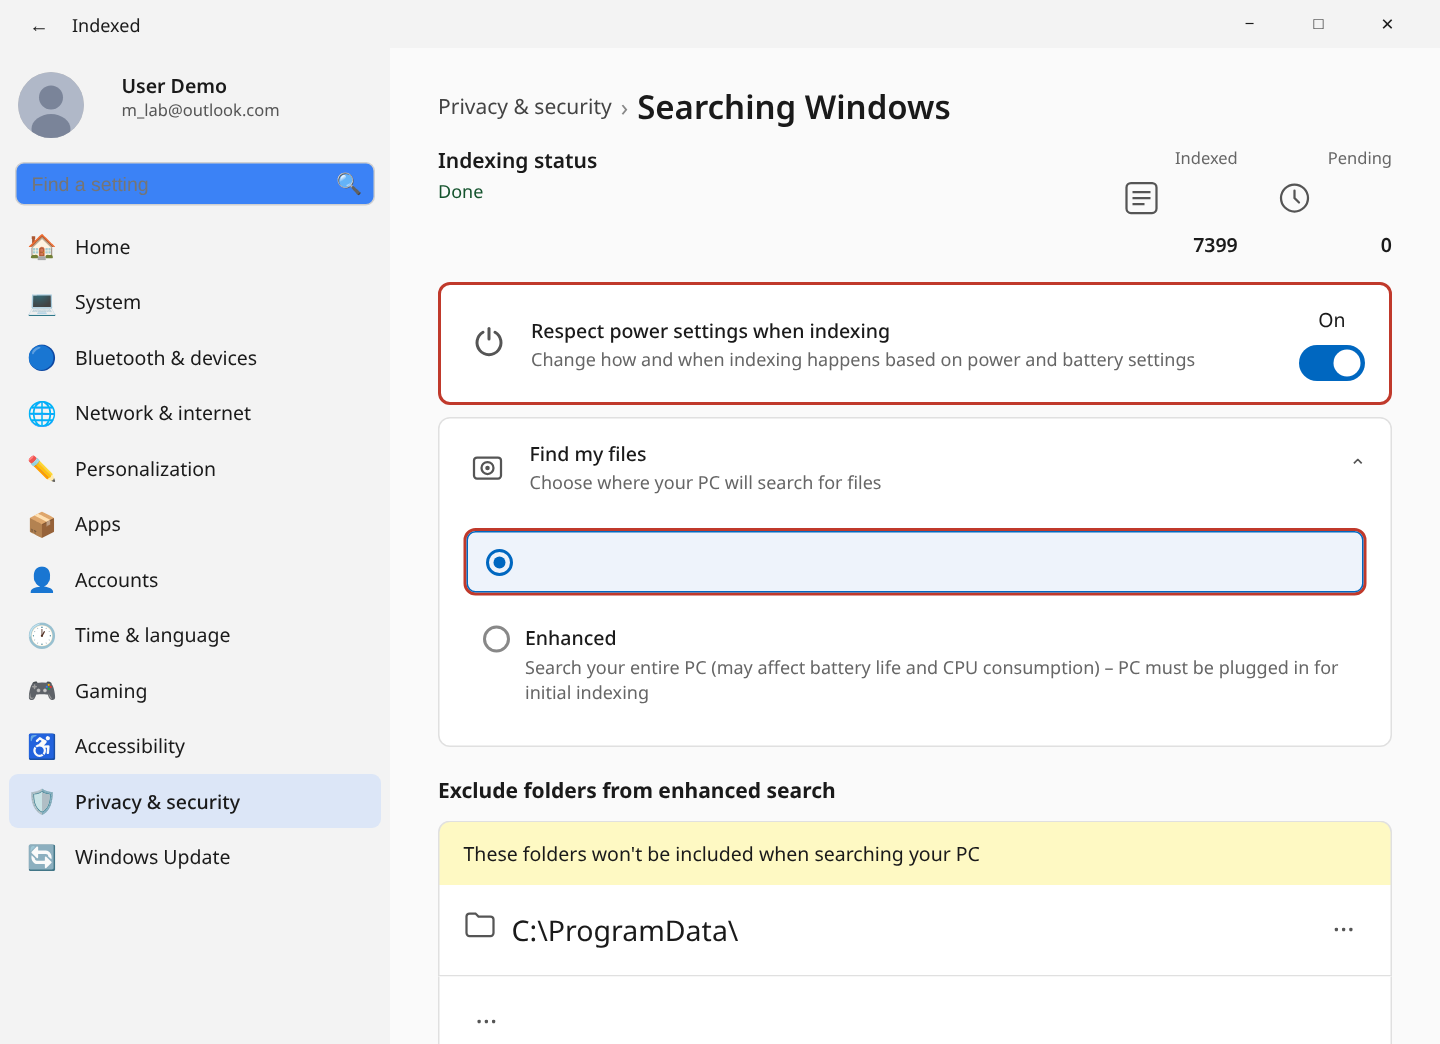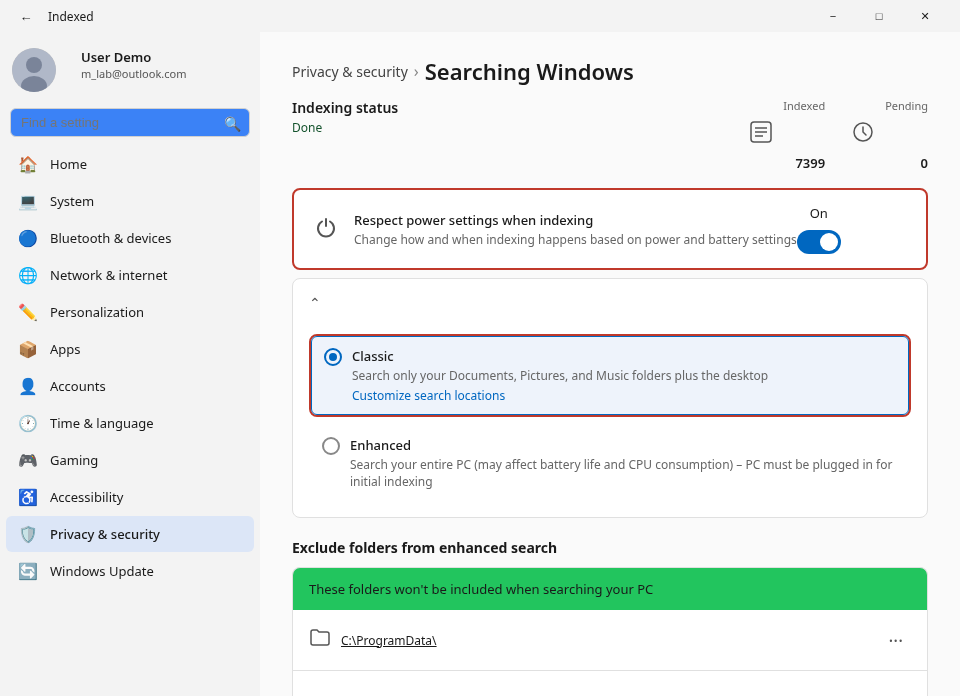--- a/index.html
+++ b/index.html
@@ -202,20 +202,21 @@
       margin-bottom: 8px;
       border: 1px solid #e0e0e0;
     }
     .card.highlighted {
       border: 2px solid #c0392b;
     }
 
     .card-row {
       display: flex;
       align-items: center;
+      justify-content: space-between;
       padding: 14px 16px;
     }
     .card-row-left {
       display: flex;
       align-items: center;
       gap: 12px;
     }
     .card-icon {
       width: 32px;
       height: 32px;
@@ -306,21 +307,21 @@
       font-size: 14px;
       font-weight: 700;
       color: #1a1a1a;
       margin: 20px 0 10px 0;
     }
 
     .exclude-header-row {
       display: flex;
       align-items: center;
       justify-content: space-between;
-      background: #22c55e;
+      background: #fef9c3;
       border-radius: 8px 8px 0 0;
       padding: 12px 16px;
       border: 1px solid #e0e0e0;
       border-bottom: none;
     }
     .exclude-header-text { font-size: 13px; color: #1a1a1a; }
     .add-folder-btn {
       padding: 6px 14px;
       border: 2px solid #c0392b;
       border-radius: 6px;
@@ -340,21 +341,21 @@
       border: 1px solid #e0e0e0;
       border-top: none;
     }
     .folder-row:last-child { border-radius: 0 0 8px 8px; }
     .folder-left {
       display: flex;
       align-items: center;
       gap: 10px;
     }
     .folder-icon { font-size: 18px; color: #555; }
-    .folder-path { font-size: 12px; color: #1a1a1a; text-decoration: underline; }
+    .folder-path { font-size: 19px; color: #1a1a1a; }
     .folder-more { font-size: 18px; color: #555; cursor: pointer; padding: 4px 8px; border-radius: 4px; }
 
     
     .back-btn {
       width: 28px;
       height: 28px;
       border-radius: 50%;
       display: flex;
       align-items: center;
       justify-content: center;
@@ -512,33 +513,41 @@
         </div>
         <div class="card-right">
           <span class="on-label">On</span>
           <div class="toggle"></div>
         </div>
       </div>
     </div>
 
     <div class="card">
       <div class="find-files-header">
+        <div class="card-row-left">
+          <div class="card-icon">
+            <svg width="24" height="24" viewBox="0 0 24 24" fill="none">
+              <rect x="3" y="5" width="18" height="14" rx="2" stroke="#555" stroke-width="1.5" fill="none"></rect>
+              <circle cx="12" cy="12" r="4" stroke="#555" stroke-width="1.5" fill="none"></circle>
+              <circle cx="12" cy="12" r="1.5" fill="#555"></circle>
+            </svg>
+          </div>
+          <div class="card-text">
+            <span class="card-title">Find my files</span>
+            <span class="card-desc">Choose where your PC will search for files</span>
+          </div>
+        </div>
         <span class="chevron">⌃</span>
       </div>
 
       <div class="find-files-body">
 
         <div class="card highlighted" style="margin-bottom:8px;">
           <div class="radio-option selected">
             <div class="radio-btn filled"></div>
-            <div class="radio-text">
-              <span class="radio-title">Classic</span>
-              <span class="radio-desc">Search only your Documents, Pictures, and Music folders plus the desktop</span>
-              <a class="radio-link">Customize search locations</a>
-            </div>
           </div>
         </div>
 
         <div class="radio-option">
           <div class="radio-btn empty"></div>
           <div class="radio-text">
             <span class="radio-title">Enhanced</span>
             <span class="radio-desc">Search your entire PC (may affect battery life and CPU consumption) – PC must be plugged in for initial indexing</span>
           </div>
         </div>

